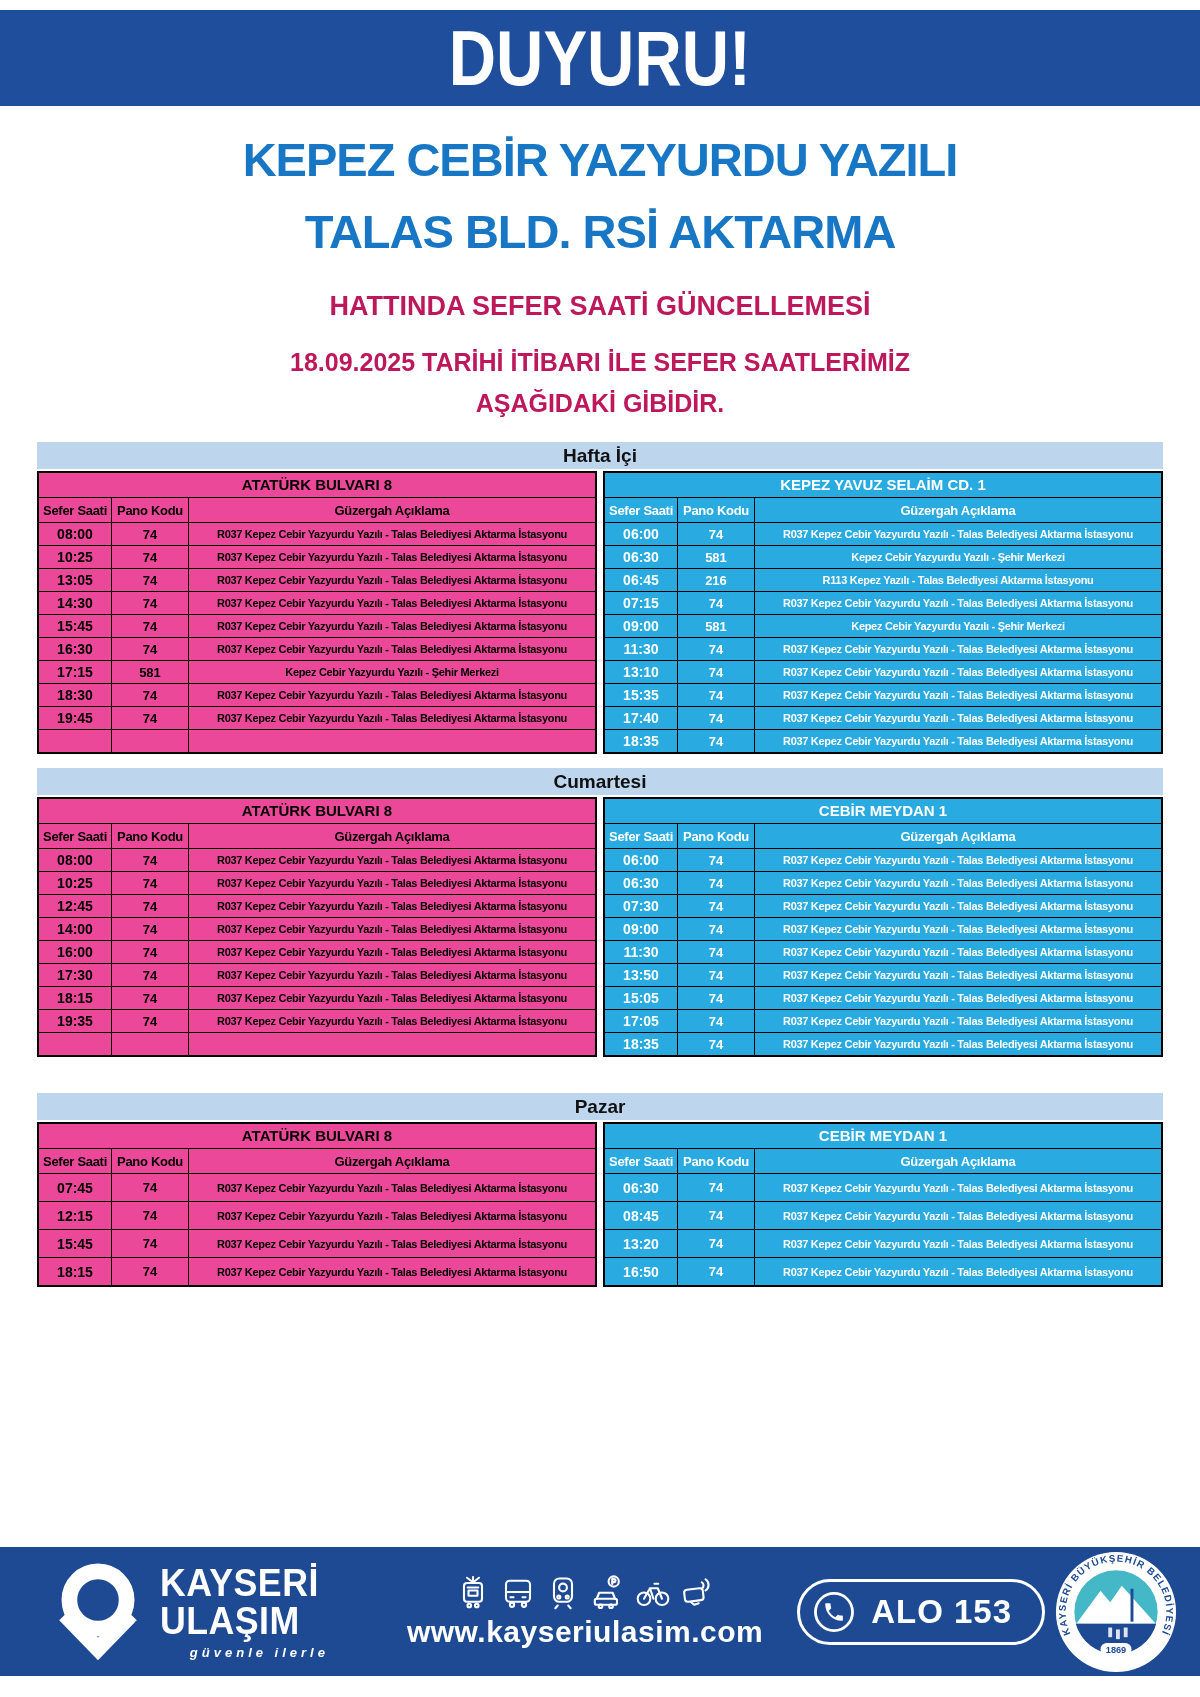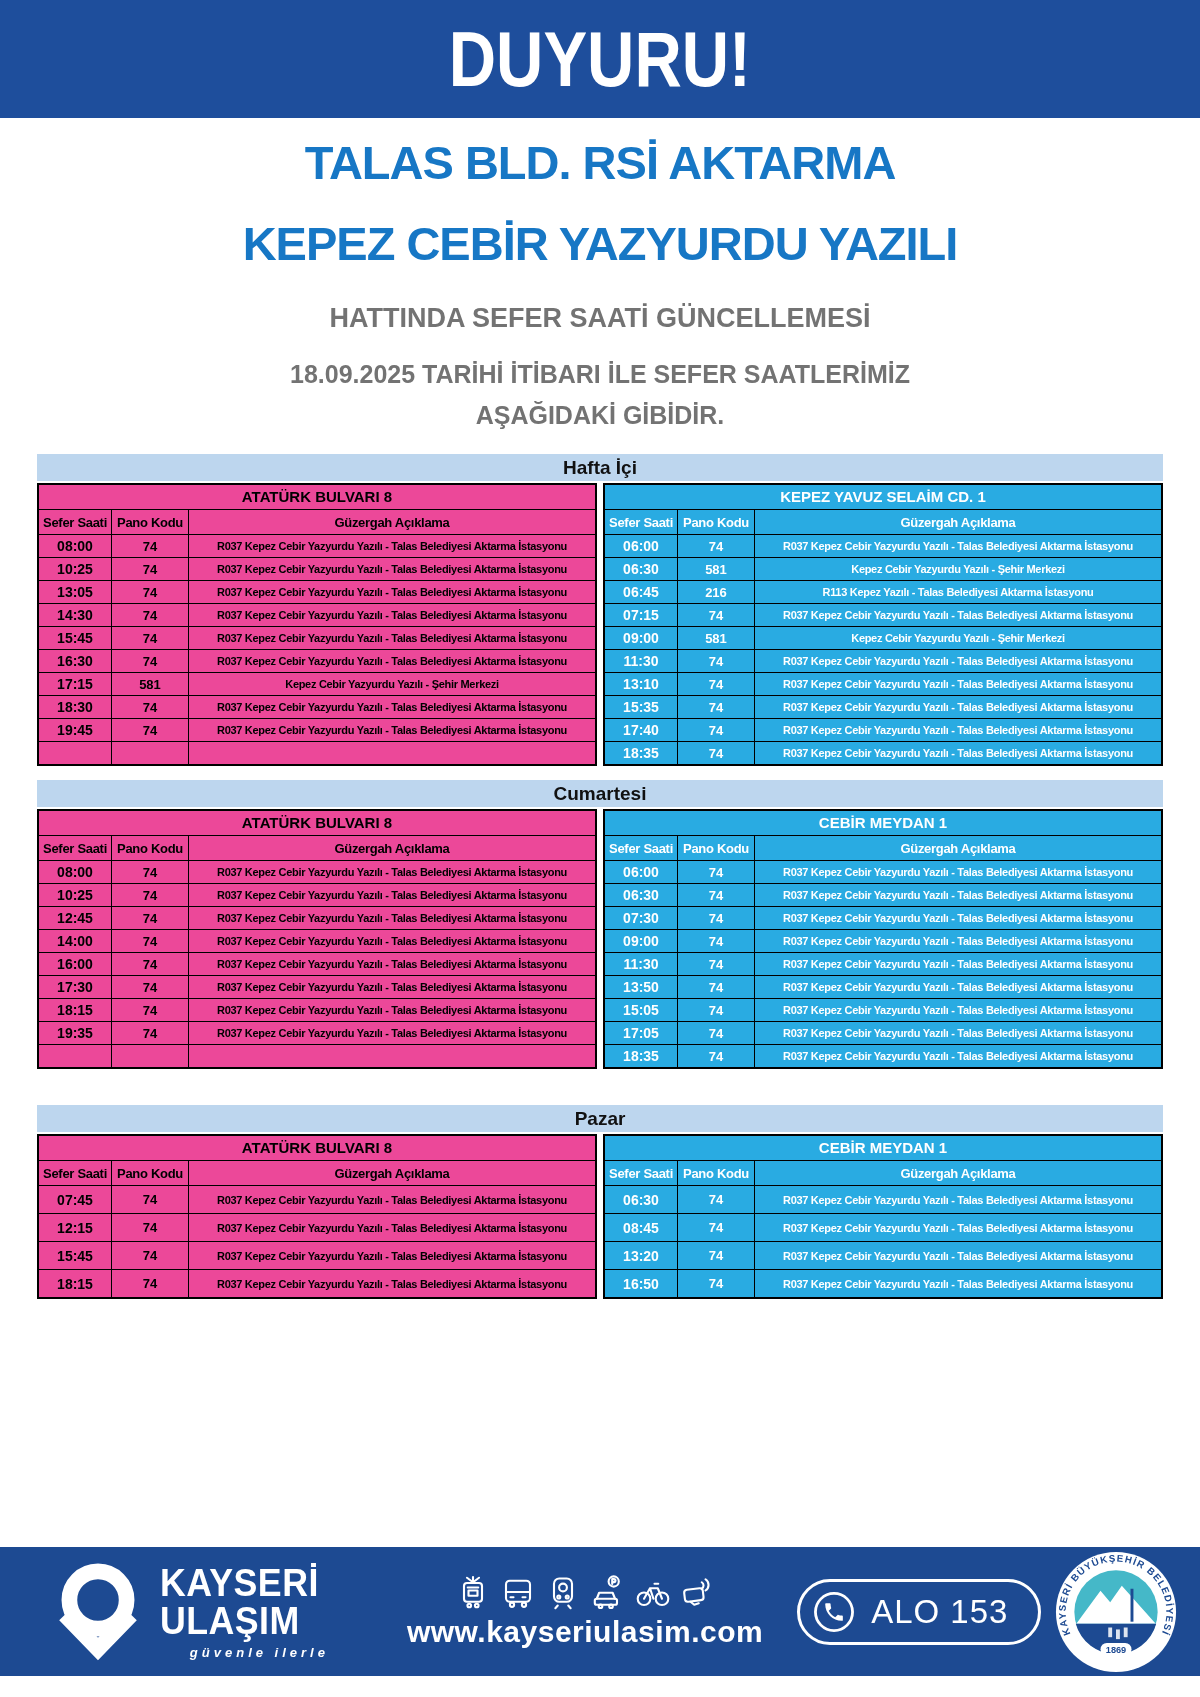--- a/index.html
+++ b/index.html
@@ -6,39 +6,40 @@
   .page{
     position:relative;
     width:1200px;height:1697px;
     margin:0 auto;
     background:#ffffff;
     font-family:"Liberation Sans", sans-serif;
     overflow:hidden;
   }
   
   .banner{
-    height:118px;
+    margin-top:10px;
+    height:96px;
     background:#1e4e9c;
     display:flex;align-items:center;justify-content:center;
   }
   .banner-text{
     color:#ffffff;font-size:78px;font-weight:bold;
     letter-spacing:0px;transform:scaleX(.84);
     white-space:nowrap;
   }
   
   .title-blue{
     margin:0;text-align:center;
     color:#1777c5;font-weight:bold;font-size:47px;
     letter-spacing:-1px;white-space:nowrap;
   }
   .t1{margin-top:26px;}
   .t2{margin-top:17px;}
   .sub-black{
-    margin:12px;text-align:center;color:#737373;
+    margin:12px;text-align:center;color:#be185d;
     font-weight:bold;white-space:nowrap;
   }
   .s1{margin-top:32px;font-size:27px;}
   .s2{margin-top:26px;font-size:25px;}
   .s3{margin-top:9px;font-size:25px;}
   
   .day-section{width:1126px;margin:0 auto;}
   .sec0{margin-top:24px;}
   .sec1{margin-top:14px;}
   .sec2{margin-top:36px;}
@@ -85,34 +86,34 @@
   .ticon{width:36px;height:36px;}
   .ticon *{stroke:#ffffff;stroke-width:1.4;fill:none;stroke-linecap:round;stroke-linejoin:round;}
   .url{font-size:30px;font-weight:bold;letter-spacing:.5px;margin-top:5px;white-space:nowrap;}
   .alo-pill{
     margin-left:34px;
     display:flex;align-items:center;gap:16px;
     border:3px solid #ffffff;border-radius:36px;
     padding:9px 30px 9px 13px;
   }
   .phone-icon{width:42px;height:42px;}
-  .alo-text{font-size:33px;font-weight:normal;letter-spacing:1px;white-space:nowrap;text-align:right;}
+  .alo-text{font-size:33px;font-weight:bold;letter-spacing:1px;white-space:nowrap;text-align:right;}
   .seal{margin-left:auto;margin-right:22px;width:124px;height:124px;}
 </style>
 </head>
 <body>
 
 <div class="page">
 
   <div class="banner">
     <div class="banner-text">DUYURU!</div>
   </div>
 
+  <p class="title-blue t1">KEPEZ CEBİR YAZYURDU YAZILI</p>
   <p class="title-blue t2">TALAS BLD. RSİ AKTARMA</p>
-  <p class="title-blue t1">KEPEZ CEBİR YAZYURDU YAZILI</p>
   <p class="sub-black s1">HATTINDA SEFER SAATİ GÜNCELLEMESİ</p>
   <p class="sub-black s2">18.09.2025 TARİHİ İTİBARI İLE SEFER SAATLERİMİZ</p>
   <p class="sub-black s3">AŞAĞIDAKİ GİBİDİR.</p>
 
   <section class="day-section sec0">
     <div class="day-band">Hafta İçi</div>
     <div class="halves">
       <div class="half yellow">
         <div class="stop-header">ATATÜRK BULVARI 8</div>
         <div class="cols">

